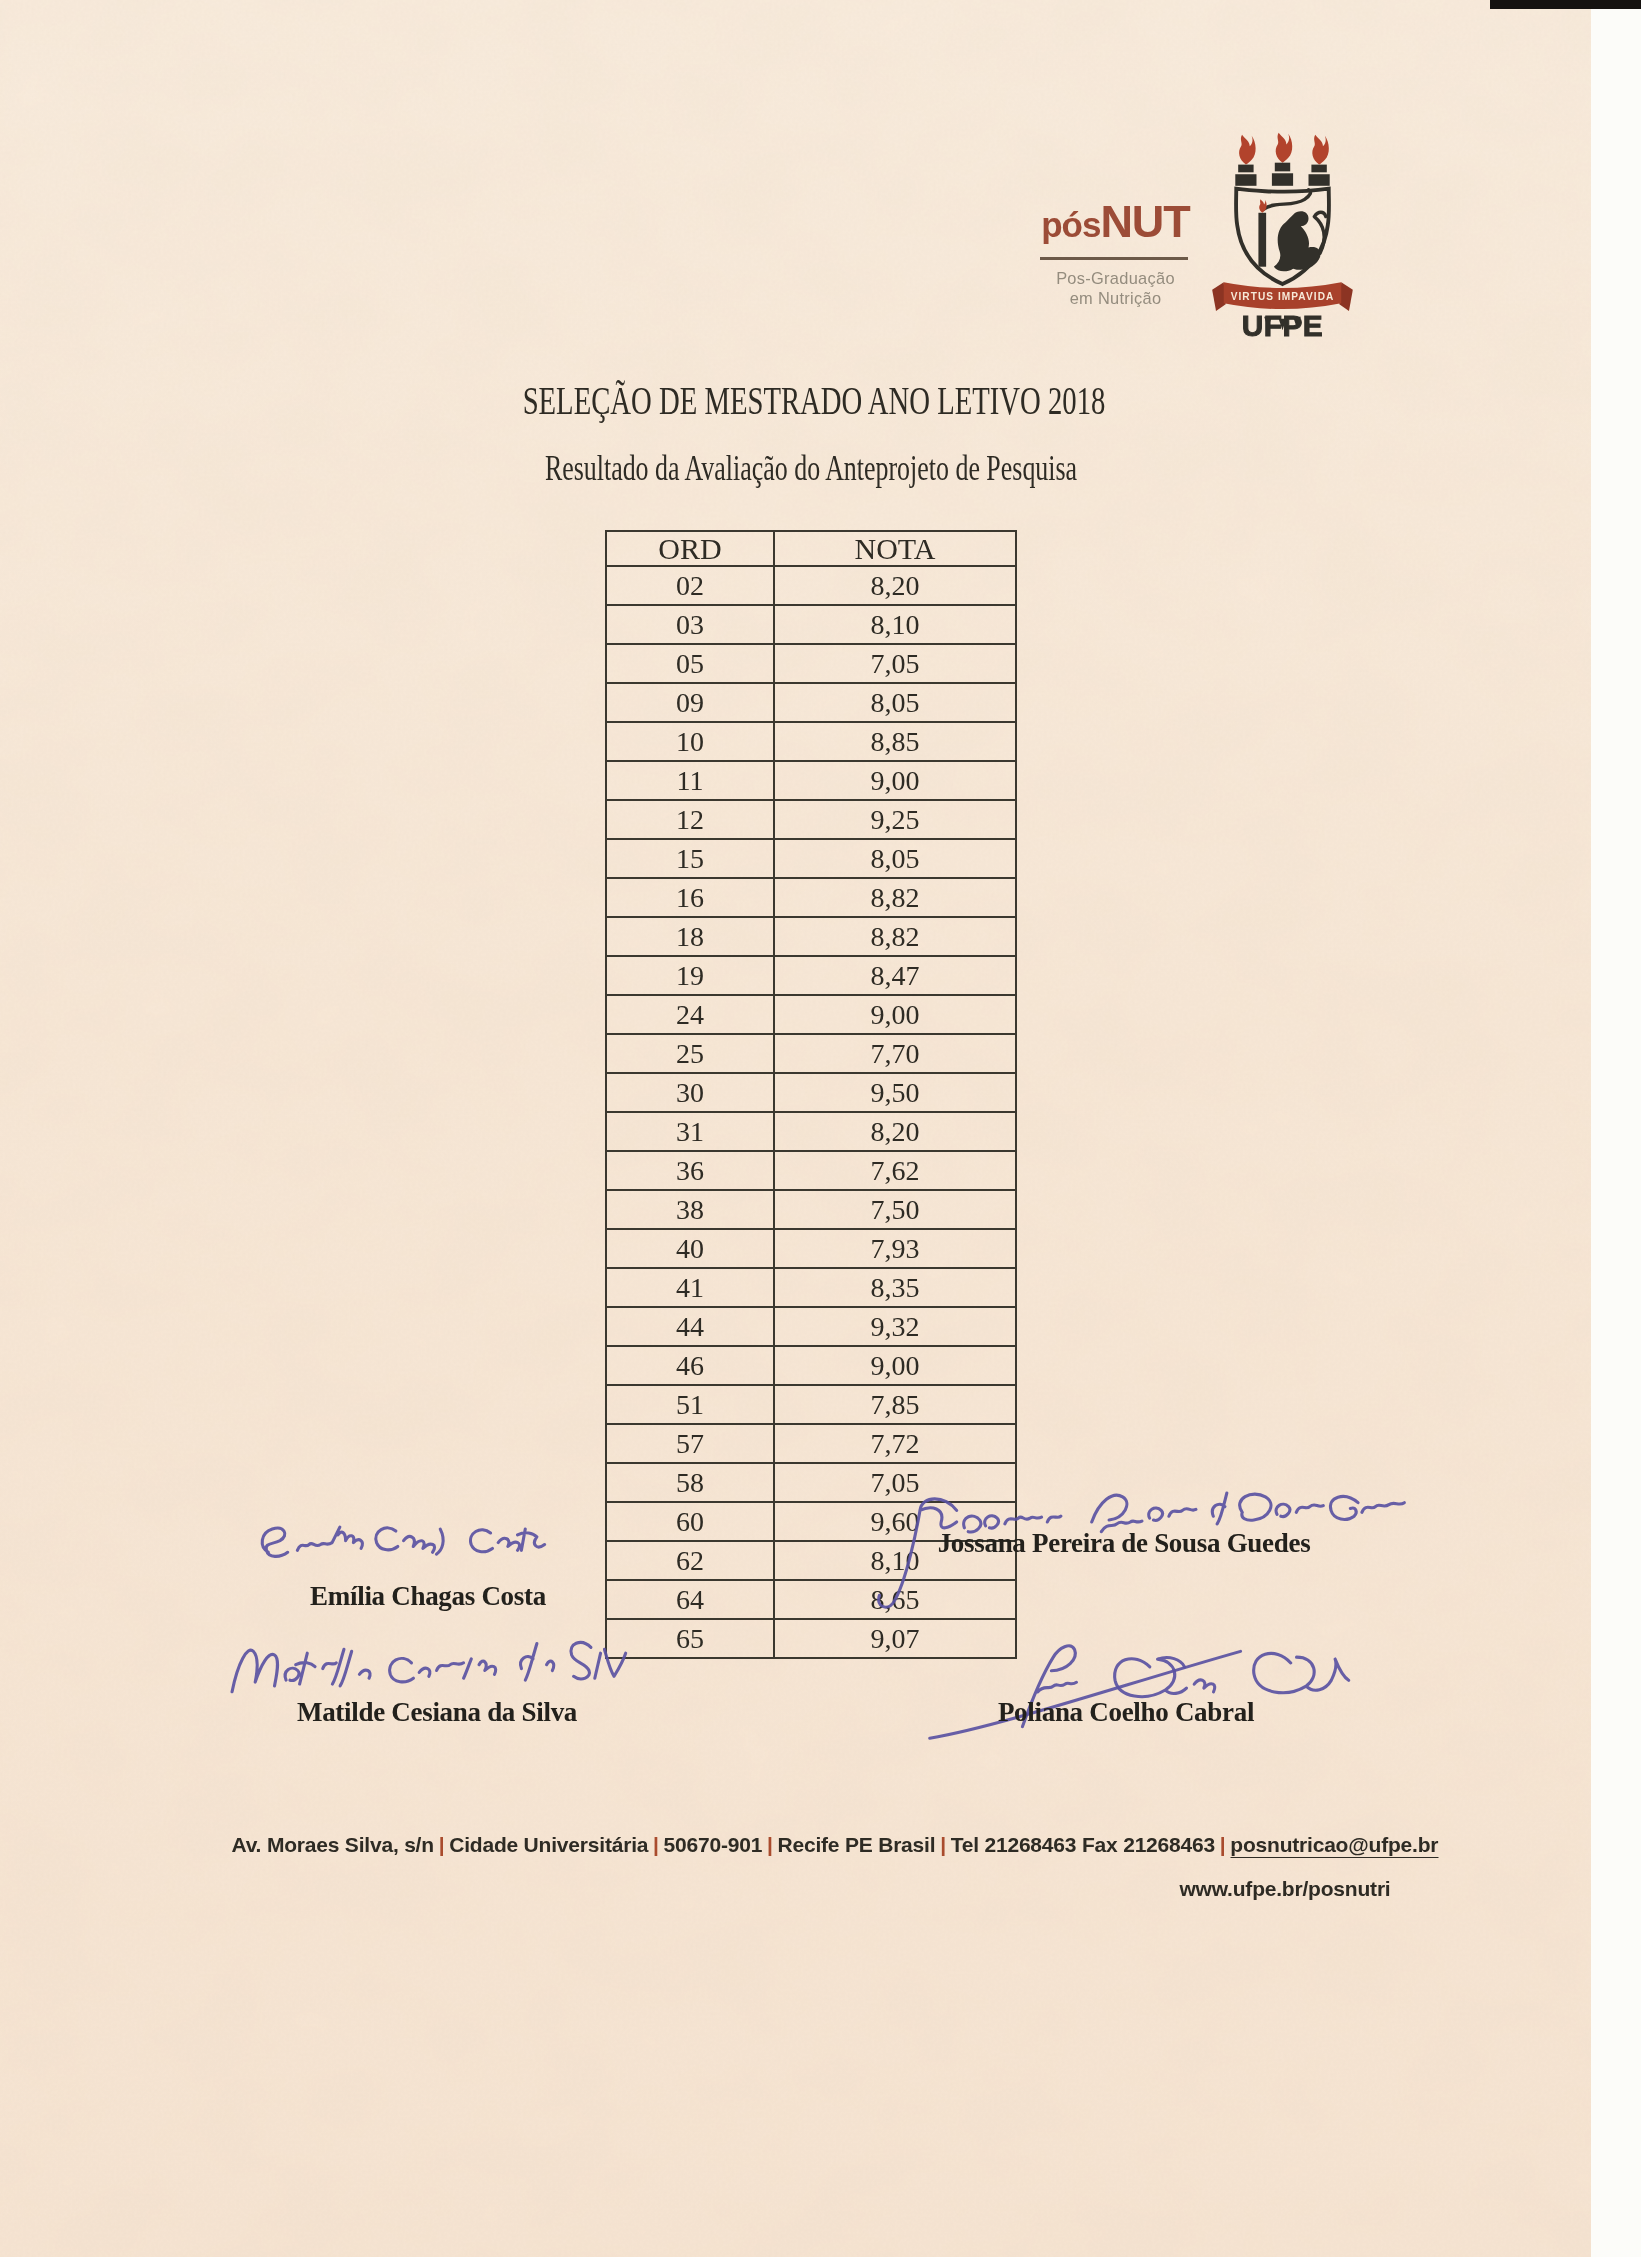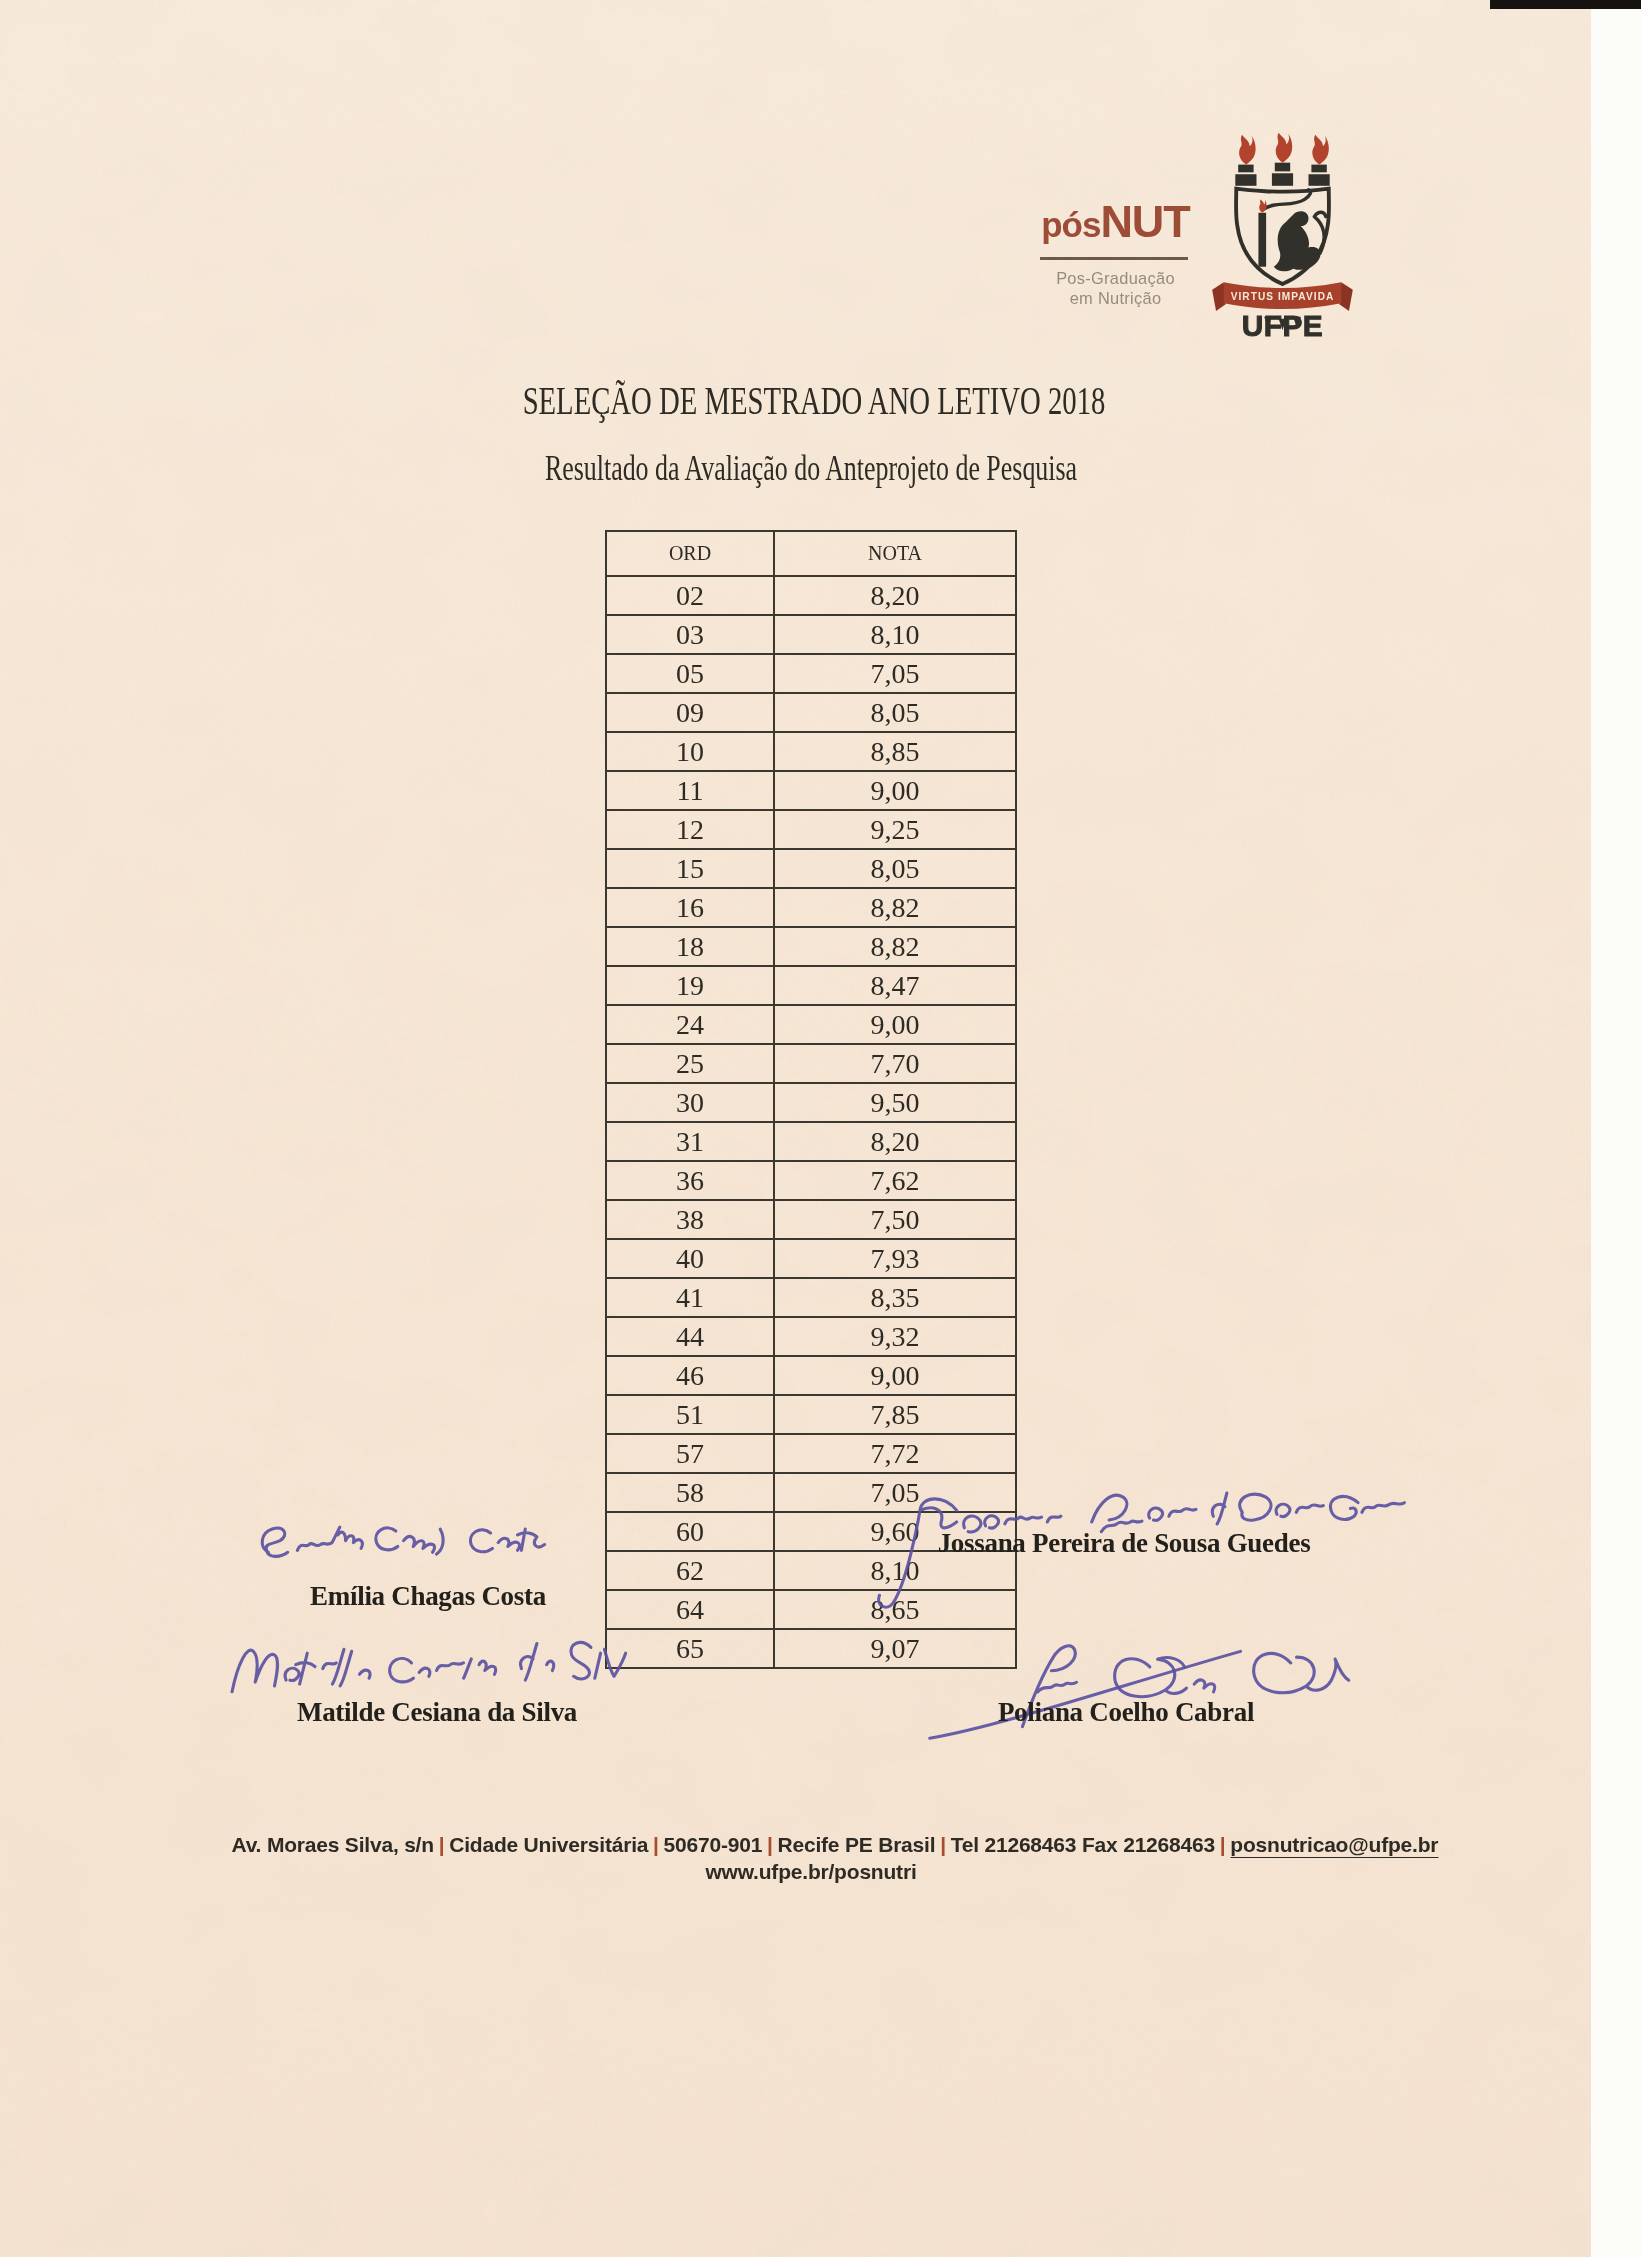--- a/index.html
+++ b/index.html
@@ -82,41 +82,41 @@
     position:absolute;left:605px;top:530px;width:410px;
     border-collapse:collapse;table-layout:fixed;
     color:var(--text);
   }
   table.results col.c-ord{width:168px;}
   table.results col.c-nota{width:242px;}
   table.results th,table.results td{
     border:2.4px solid var(--border);text-align:center;vertical-align:middle;
     font-weight:400;overflow:hidden;
   }
-  table.results th{height:45px;font-size:20px;line-height:31px;}
+  table.results th{height:35px;font-size:30px;line-height:31px;}
   table.results td{height:39px;font-size:28px;line-height:29px;}
   table.results{border:2.9px solid var(--border);}
   
   .sig{position:absolute;}
   .sig path{stroke:var(--ink);stroke-width:3.2;fill:none;stroke-linecap:round;stroke-linejoin:round;opacity:.92;}
   .printed-name{
     position:absolute;transform:translateX(-50%);white-space:nowrap;
     font-size:27px;font-weight:700;color:#23211c;letter-spacing:-0.3px;
   }
   
   .footer{
     position:absolute;left:811px;top:1833px;transform:translateX(-50%);
     width:1159px;text-align:center;
     font-family:"Liberation Sans","DejaVu Sans",sans-serif;
     font-size:21px;font-weight:700;letter-spacing:-0.2px;color:var(--text);
   }
   .footer .line1{white-space:nowrap;}
   .footer .sep{color:var(--separator);padding:0 4.8px;font-weight:600;}
   .footer .email{border-bottom:1.9px solid var(--text);padding-bottom:1px;}
-  .footer .line2{margin-top:3px;}
+  .footer .line2{margin-top:20px;text-align:right;}
 </style>
 </head>
 <body>
 
 <div class="page">
 
   <div class="paper">
     <svg class="texture" viewBox="0 0 1648 2338" width="1591" height="2257">
       <defs>
         <filter id="fiber" x="0" y="0" width="100%" height="100%">

